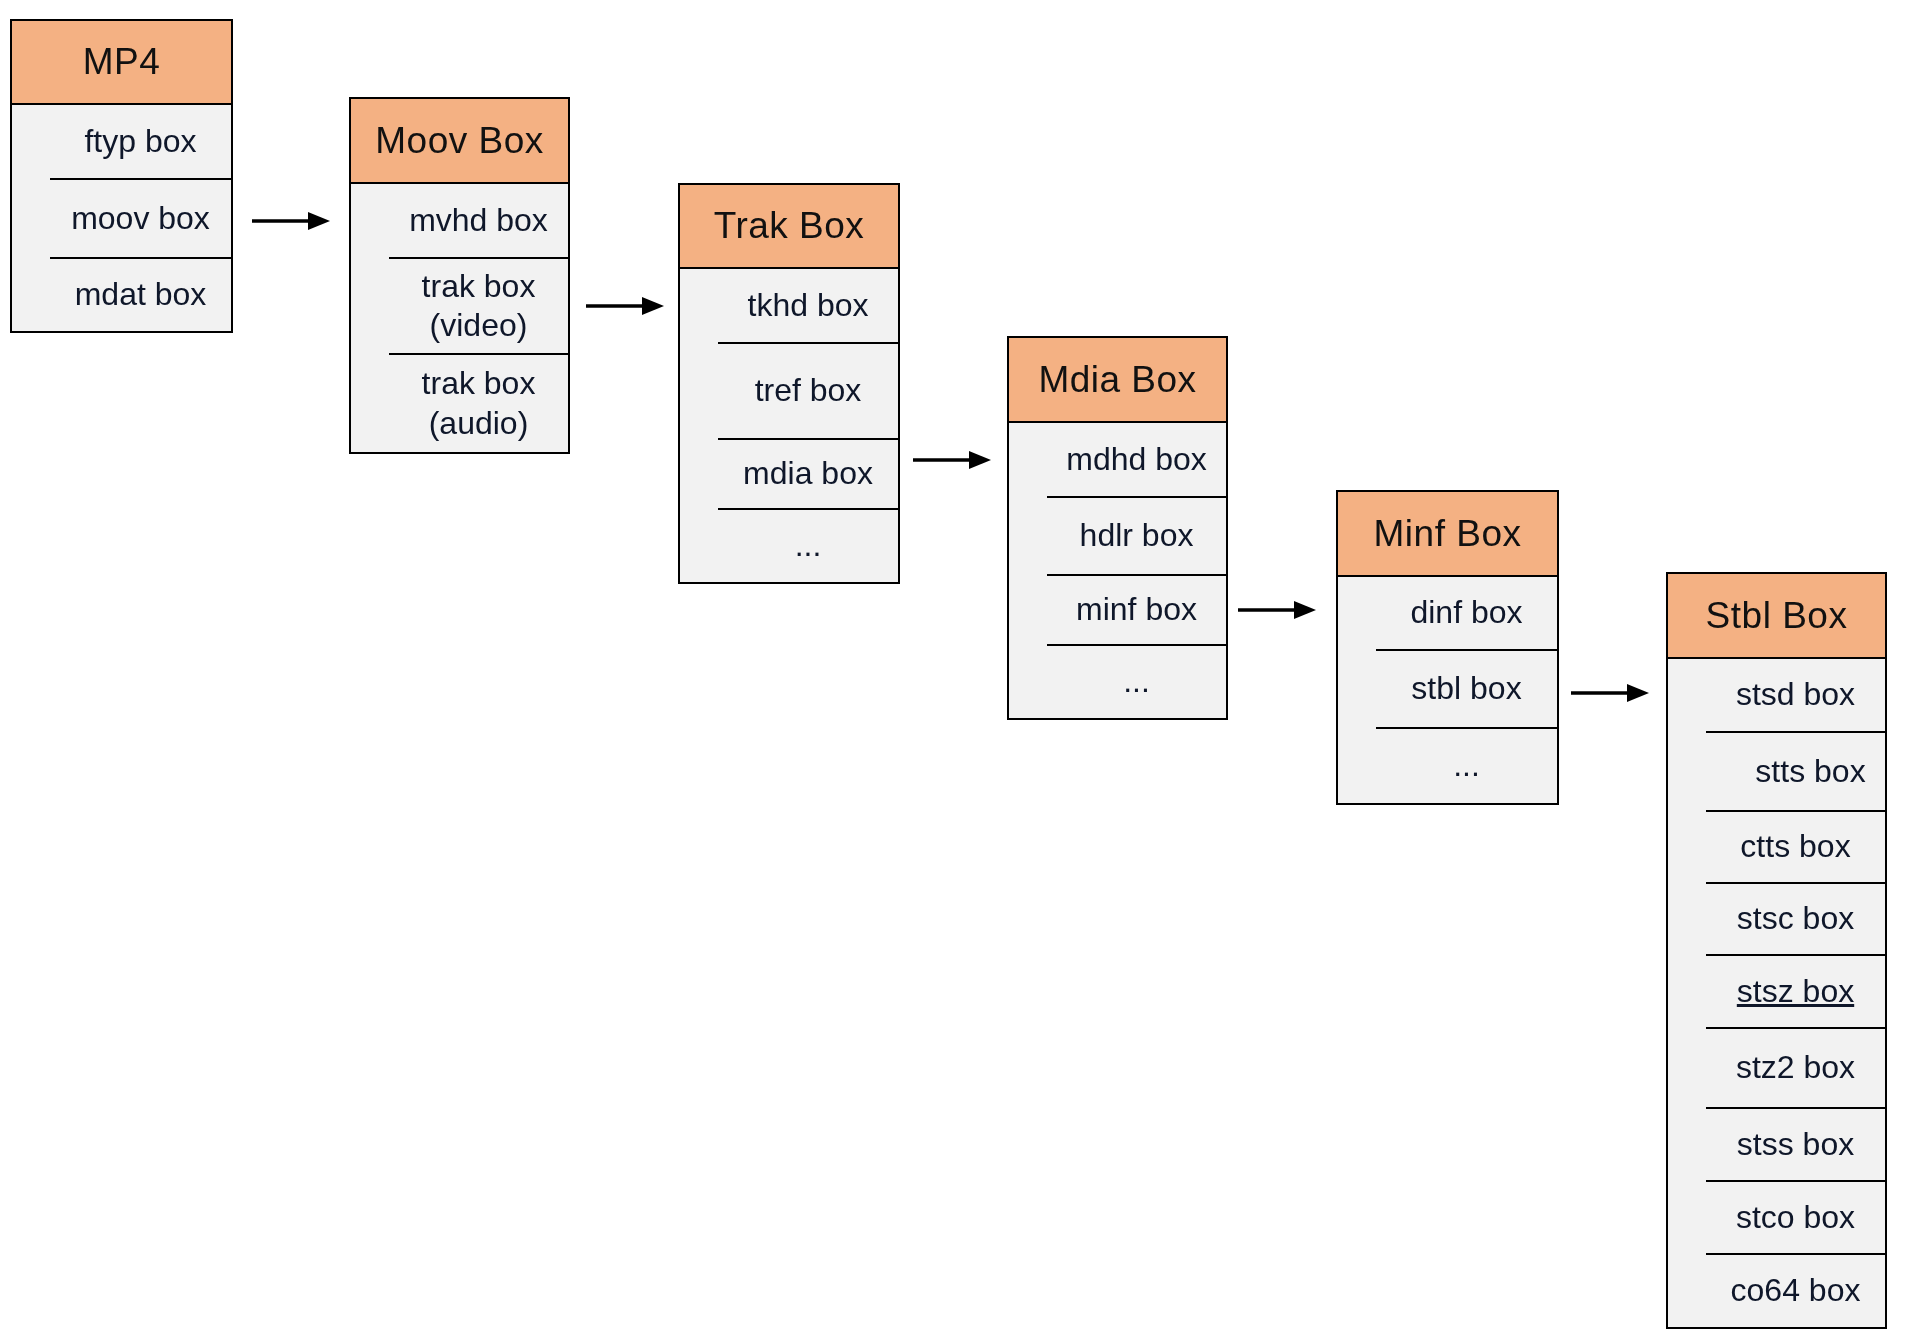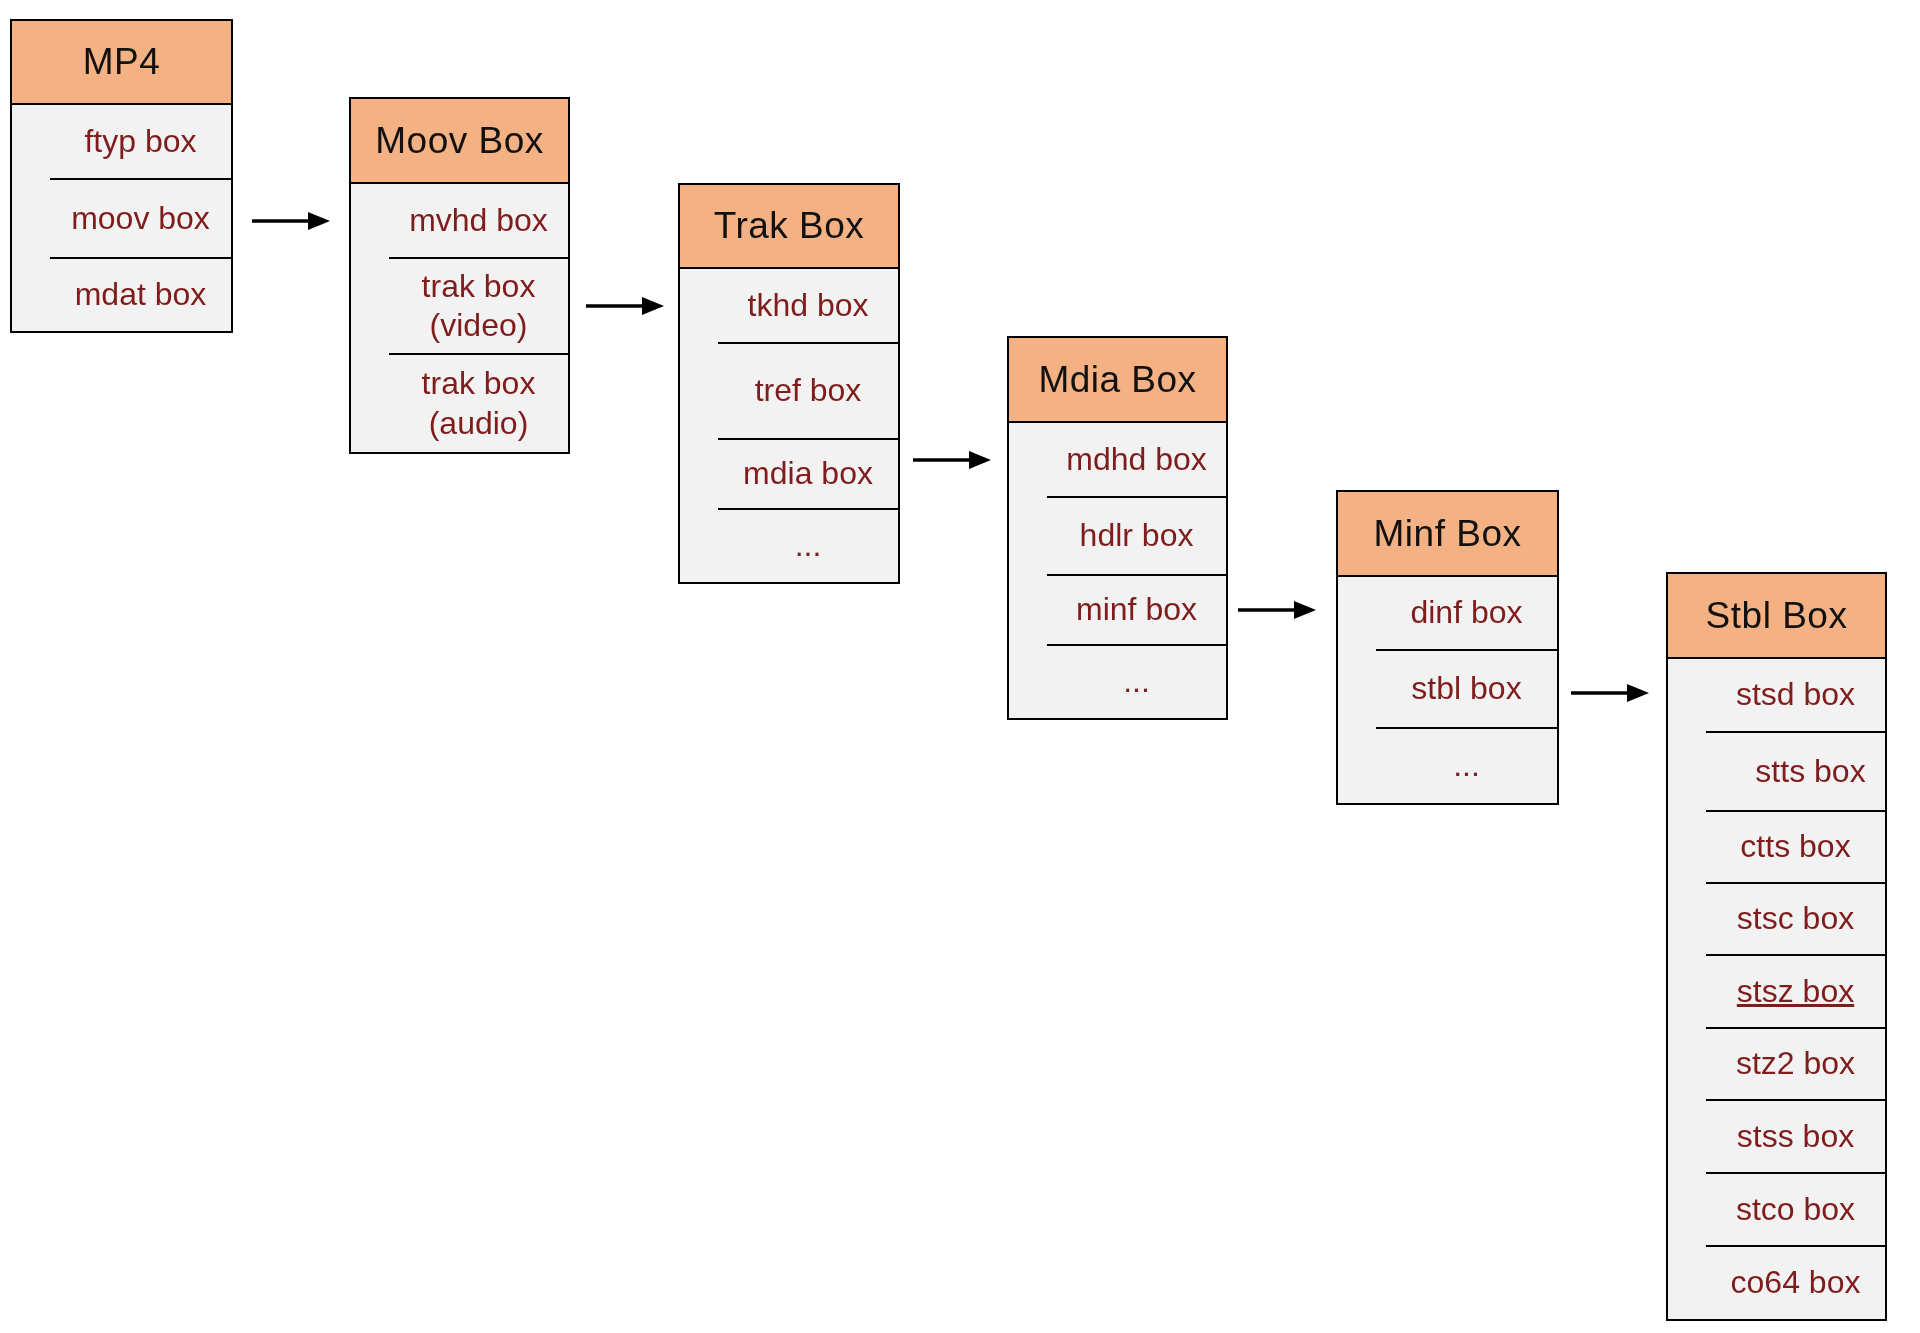--- a/index.html
+++ b/index.html
@@ -36,21 +36,21 @@
     letter-spacing: 0.5px;
   }
   .row {
     box-sizing: border-box;
     border-bottom: 2px solid #000000;
     background: #f2f2f2;
     display: flex;
     align-items: center;
     justify-content: center;
     font-size: 32px;
-    color: #7f1d1d;
+    color: #0f172a;
     text-align: center;
     white-space: pre-line;
     line-height: 1.22;
     margin-left: 38px;
   }
   .row:last-child { border-bottom: none; }
   .arrow {
     position: absolute;
     overflow: visible;
   }
@@ -101,21 +101,21 @@
     <div class="row" style="height:74px;">...</div>
   </div>
 
   <div class="tbl" style="left:1666px; top:572px; width:221px;">
     <div class="hdr" style="height:85px;">Stbl Box</div>
     <div class="row" style="height:74px;">stsd box</div>
     <div class="row" style="height:79px;padding-left:30px;">stts box</div>
     <div class="row" style="height:72px;">ctts box</div>
     <div class="row" style="height:72px;">stsc box</div>
     <div class="row" style="height:73px;text-decoration:underline;">stsz box</div>
-    <div class="row" style="height:72px;">stz2 box</div>
+    <div class="row" style="height:80px;">stz2 box</div>
     <div class="row" style="height:73px;">stss box</div>
     <div class="row" style="height:73px;">stco box</div>
     <div class="row" style="height:72px;">co64 box</div>
   </div>
 
   <svg class="arrow" style="left:252px; top:209px;" width="78" height="24" viewBox="0 0 78 24" aria-label="moov box → Moov Box">
     <line x1="0" y1="12" x2="57" y2="12"></line>
     <polygon points="56,3 78,12 56,21"></polygon>
   </svg>
 

